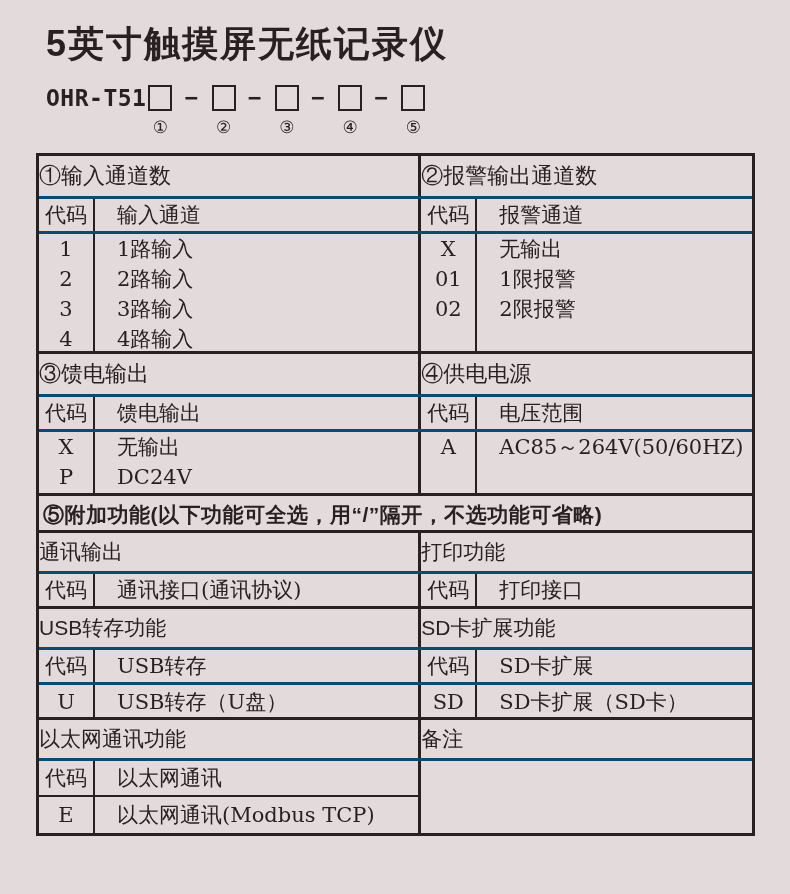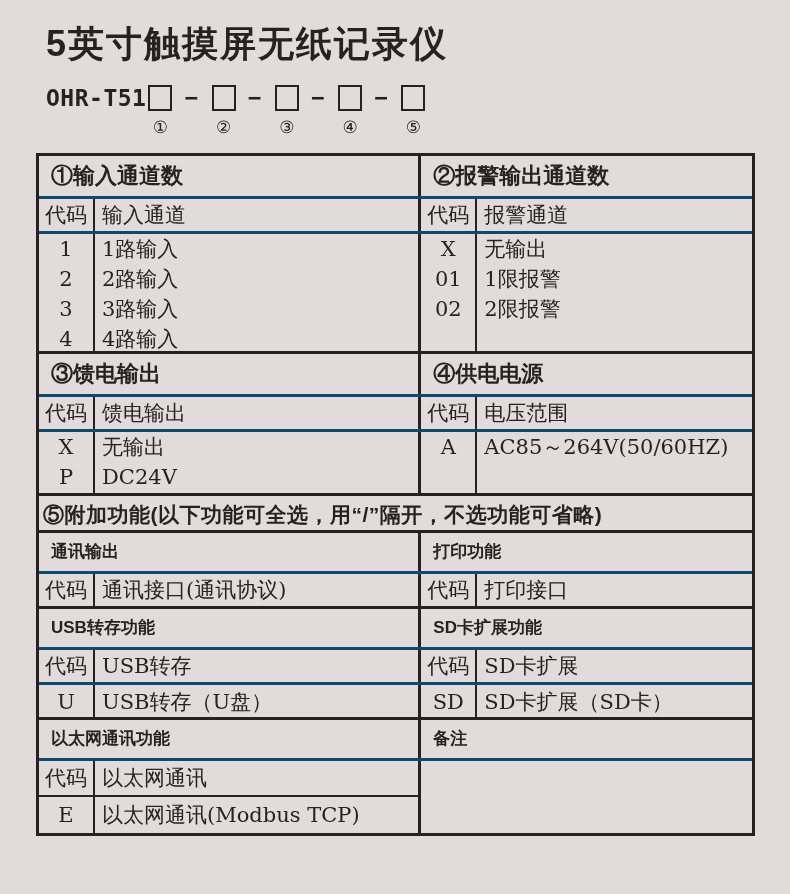--- a/index.html
+++ b/index.html
@@ -37,27 +37,27 @@
   .band { display:flex; border-top:3px solid #0c4a6e; }
   .band:first-child { border-top:none; }
   .band.sep { border-top:3px solid #272122; }
 
   .half { display:flex; }
   .half.left  { width:53.2%; }
   .half.right { width:46.8%; border-left:3px solid #272122; }
 
   .title-cell {
     font-family:"Liberation Sans", sans-serif;
-    font-weight:700; font-size:22px; line-height:40px;
-    padding-left:12px; width:100%; white-space:nowrap; overflow:hidden;
-  }
-  .band.small-title .title-cell { font-size:17px; line-height:38px;border-radius:18px; }
+    font-weight:400; font-size:22px; line-height:40px;
+    padding-left:0; width:100%; white-space:nowrap; overflow:hidden;
+  }
+  .band.small-title .title-cell { font-size:21px; line-height:38px;border-radius:18px; }
 
   .code-col { flex:0 0 56px; width:56px; border-right:2px solid #272122; text-align:center; }
-  .desc-col { flex:1; padding-left:7px; overflow:hidden; }
+  .desc-col { flex:1; padding-left:22px; overflow:hidden; }
 
   .sub-band .code-col, .sub-band .desc-col { font-size:21px; line-height:33px; white-space:nowrap; }
   .sub-band { height:35px; }
 
   .data-band .line { font-size:21px; line-height:30px; white-space:nowrap; }
   .data-band.tall1 { height:120px; }
   .data-band.tall2 { height:64px; }
   .data-band.row1 .line { line-height:34px; }
   .data-band.row1 { height:35px; }
 

